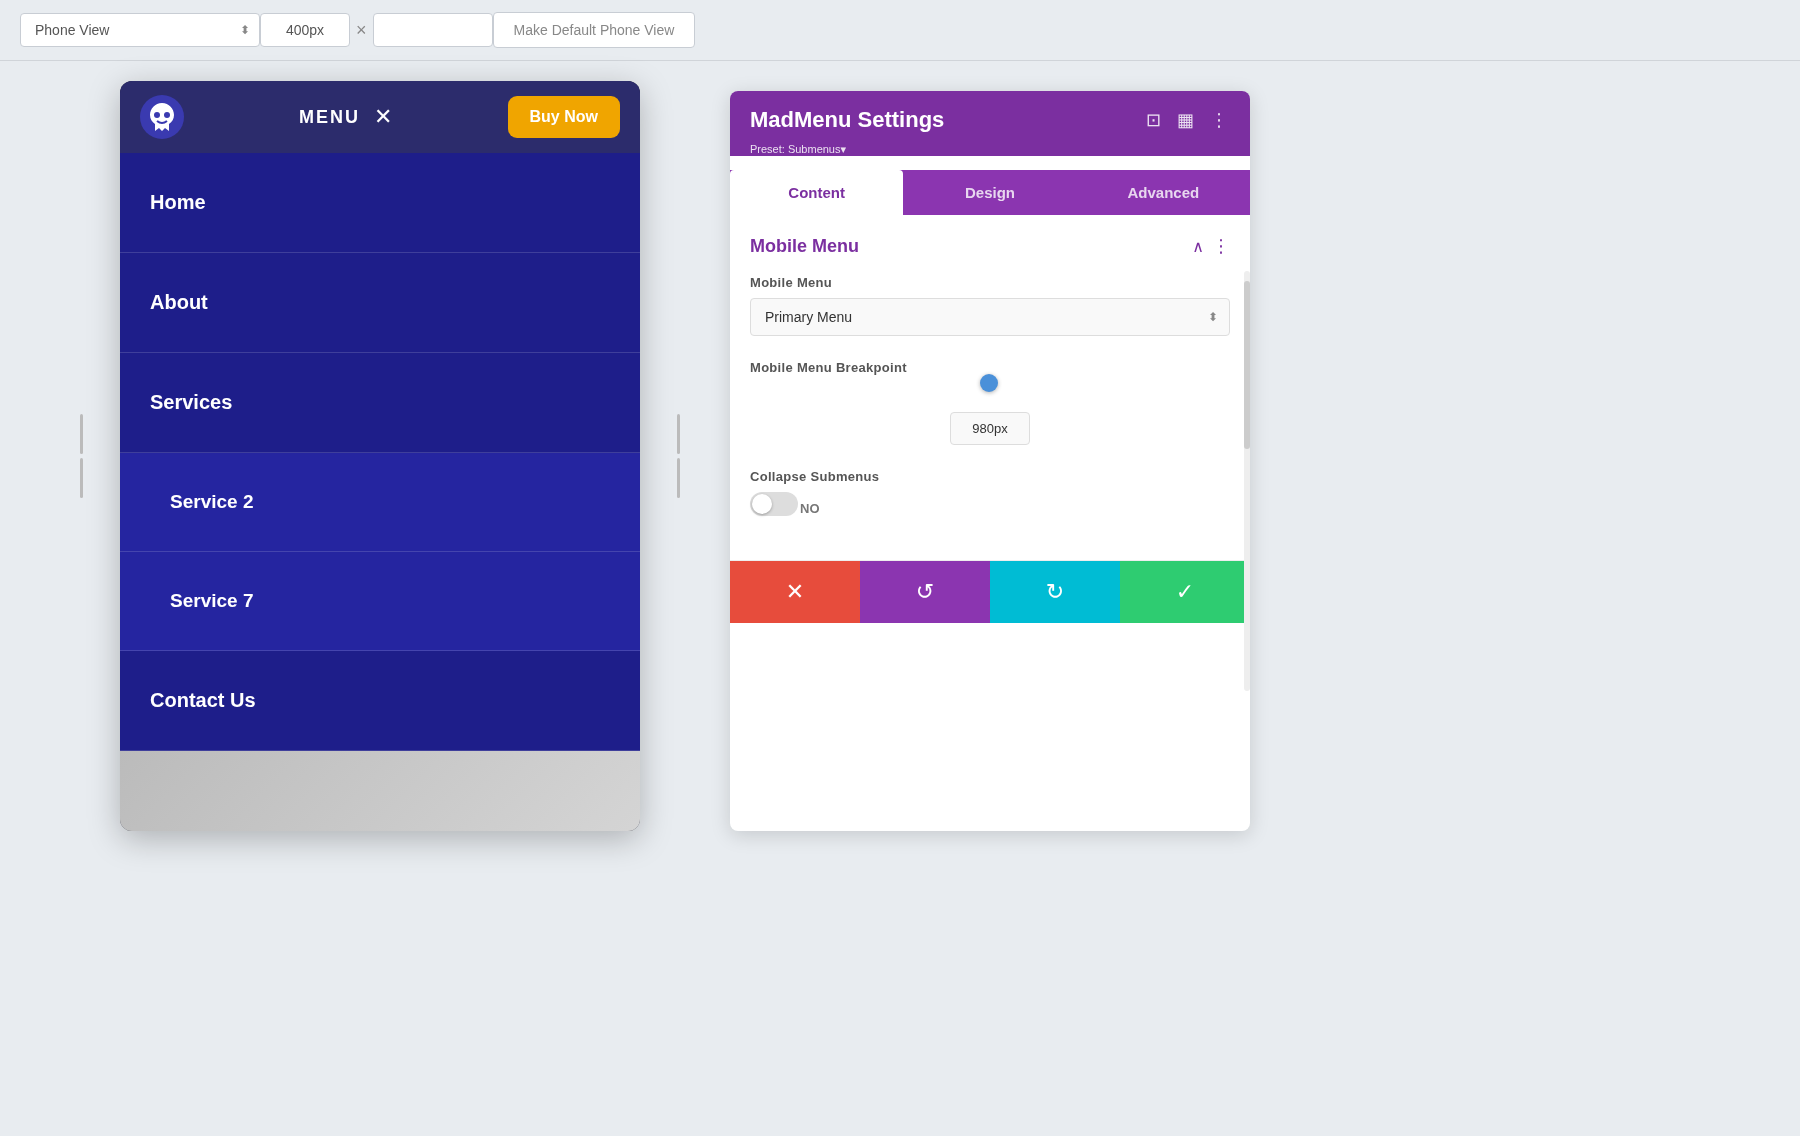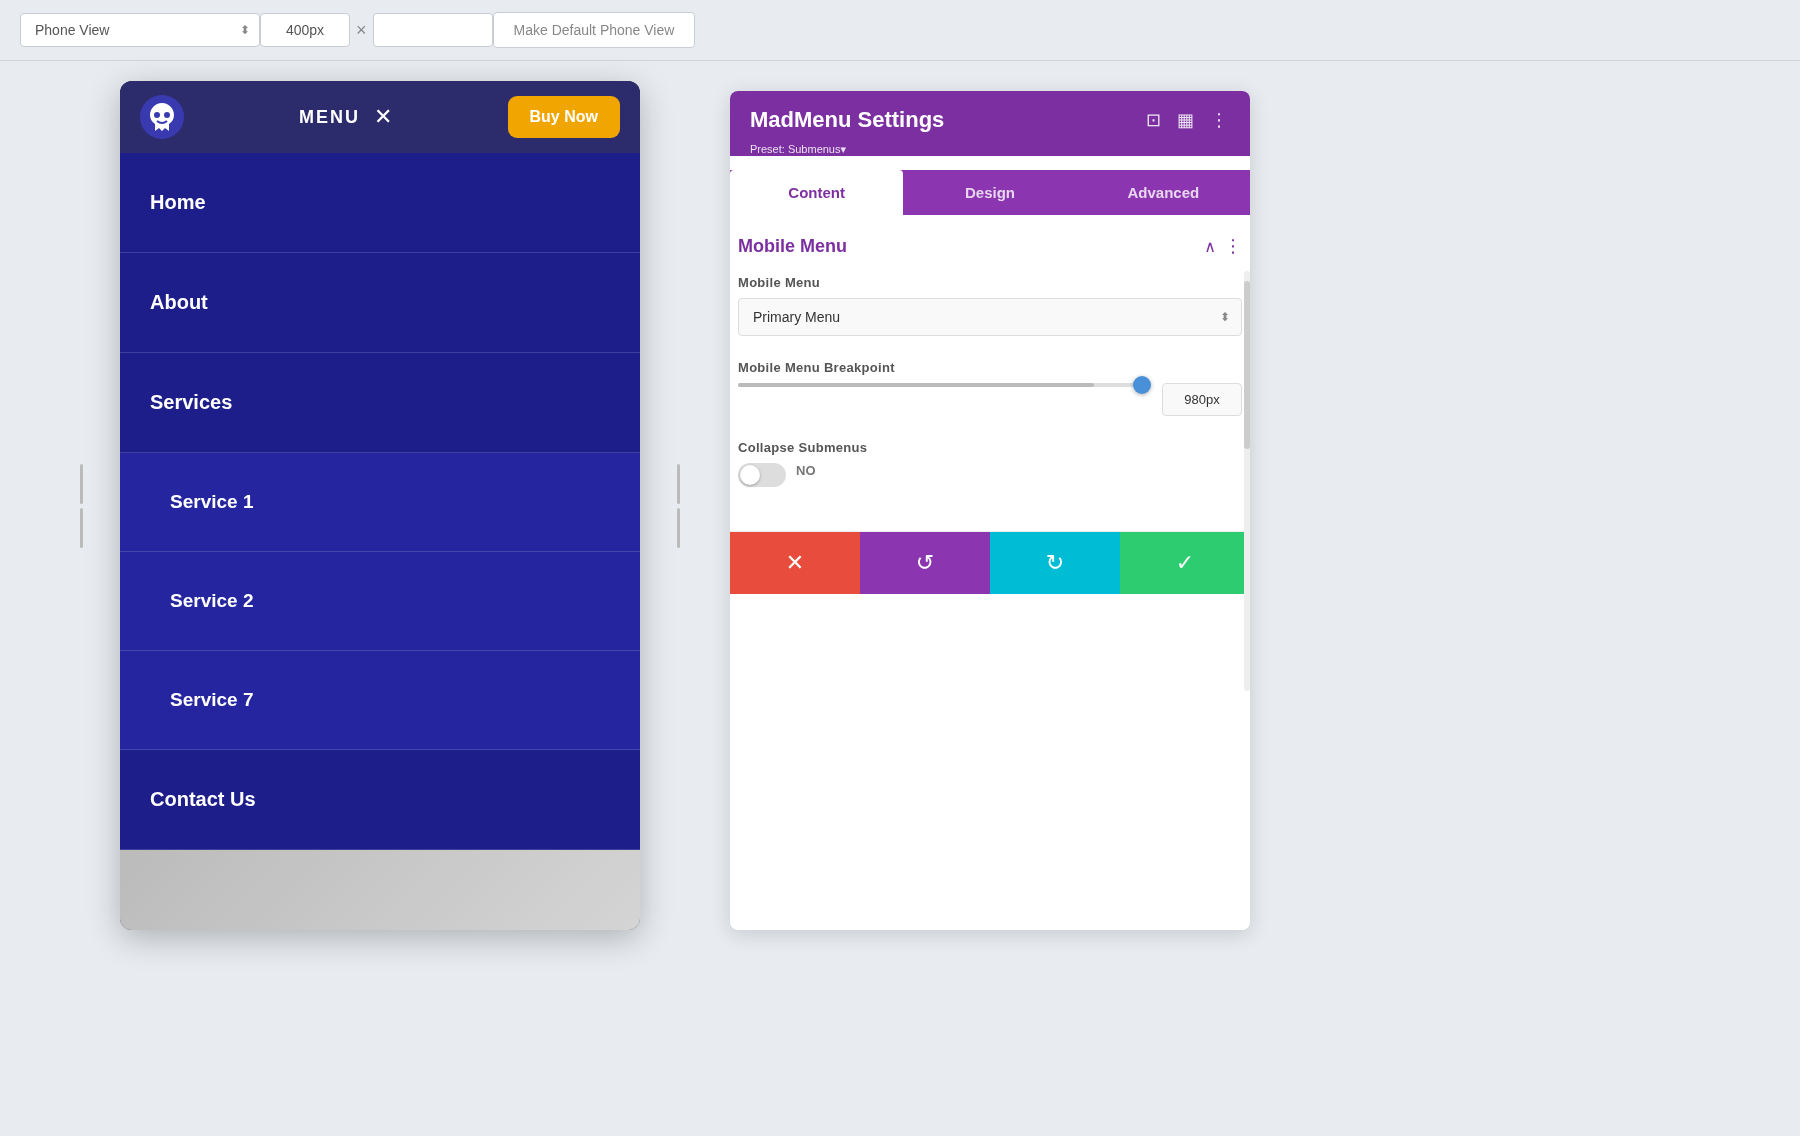--- a/index.html
+++ b/index.html
@@ -274,21 +274,21 @@
       background: none;
     }
     .panel-tab.active {
       background: #fff;
       color: #7b2fa0;
       border-radius: 4px 4px 0 0;
     }
 
     
     .panel-body {
-      padding: 20px 8px;
+      padding: 20px 20px;
       background: #fff;
     }
 
     
     .section-header {
       display: flex;
       align-items: center;
       justify-content: space-between;
       margin-bottom: 18px;
     }
@@ -344,22 +344,23 @@
       top: 50%;
       transform: translateY(-50%);
       pointer-events: none;
       color: #888;
       font-size: 12px;
     }
 
     
     .slider-row {
       display: flex;
-      align-items: flex-start;
-      gap: 19px;
+      align-items: center;
+      gap: 29px;
+      flex-direction: column;
     }
     .slider-track {
       flex: 1;
       height: 4px;
       background: #ddd;
       border-radius: 2px;
       position: relative;
     }
     .slider-fill {
       position: absolute;
@@ -389,22 +390,22 @@
       font-size: 13px;
       color: #333;
       width: 80px;
       text-align: center;
       background: #f9f9f9;
     }
 
     
     .toggle-row {
       display: flex;
-      align-items: flex-start;
-      gap: 10px;
+      align-items: flex-end;
+      gap: 2px;
     }
     .toggle-track {
       width: 48px;
       height: 24px;
       background: #ddd;
       border-radius: 12px;
       position: relative;
       cursor: pointer;
     }
     .toggle-knob {
@@ -503,21 +504,20 @@
           <span class="phone-menu-text">MENU</span>
           <span class="phone-close-icon">✕</span>
         </div>
         <button class="phone-buy-btn">Buy Now</button>
       </div>
 
       <div class="menu-list">
         <div class="menu-item">Home</div>
         <div class="menu-item">About</div>
         <div class="menu-item">Services</div>
-        <div class="menu-item sub-item">Service 1</div>
         <div class="menu-item sub-item">Service 2</div>
         <div class="menu-item sub-item">Service 7</div>
         <div class="menu-item">Contact Us</div>
       </div>
 
       <div class="phone-bottom">
         <div style="width:100%;height:100%;background:linear-gradient(135deg,#aaa 0%,#ddd 100%);opacity:0.5;"></div>
       </div>
 
     </div>

